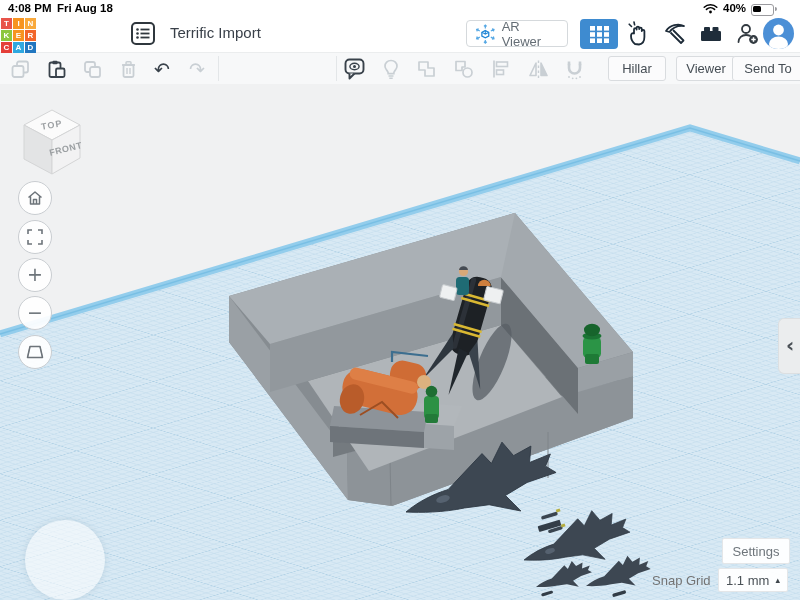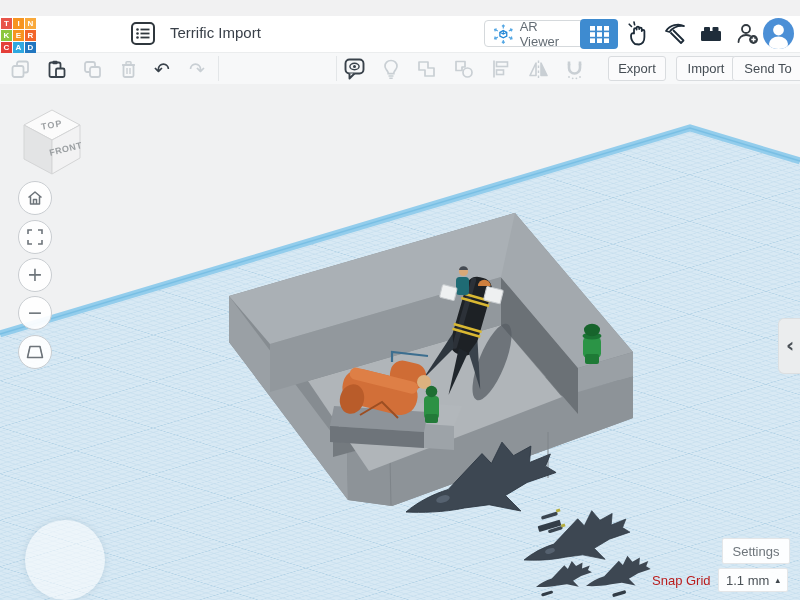--- a/index.html
+++ b/index.html
@@ -19,21 +19,21 @@
 
   
   #appbar{left:0;top:16px;width:800px;height:36px;background:#fff;border-bottom:1px solid #ebedee;}
   #logo{left:0;top:1px;width:36px;height:35px;display:grid;grid-template-columns:repeat(3,11px);grid-template-rows:repeat(3,11px);gap:1px;padding:1px;}
   #logo span{display:flex;align-items:center;justify-content:center;color:#fff;font-size:8px;font-weight:700;}
   .lt0{background:#e8544a}.lt1{background:#f79420}.lt2{background:#f9a93c}
   .lt3{background:#8cc63e}.lt4{background:#f79420}.lt5{background:#f2662b}
   .lt6{background:#e43f38}.lt7{background:#2fa8e0}.lt8{background:#2277c0}
   #designs-btn{left:130px;top:5px;width:26px;height:25px;}
   #doc-title{left:170px;top:8px;font-size:15px;font-weight:500;color:#394049;}
-  #ar-btn{left:484px;top:4px;width:102px;height:27px;background:#fff;border:1px solid #d5d9dc;border-radius:4px;
+  #ar-btn{left:466px;top:4px;width:102px;height:27px;background:#fff;border:1px solid #d5d9dc;border-radius:4px;
           display:flex;align-items:center;gap:6px;padding:0 8px;box-sizing:border-box;cursor:pointer;}
   #ar-btn span{font-size:13px;color:#646d75;}
   #gridview-btn{left:580px;top:3px;width:38px;height:30px;background:#3e8bd0;border-radius:4px;display:flex;align-items:center;justify-content:center;cursor:pointer;}
   .bar-icon{display:flex;align-items:center;justify-content:center;cursor:pointer;}
   #hand-btn{left:624px;top:4px;width:30px;height:28px;}
   #pick-btn{left:660px;top:4px;width:30px;height:28px;}
   #brick-btn{left:696px;top:4px;width:30px;height:28px;}
   #collab-btn{left:734px;top:4px;width:28px;height:28px;}
   #avatar{left:763px;top:2px;width:31px;height:31px;border-radius:50%;background:#4b8fd6;overflow:hidden;cursor:pointer;}
 
@@ -60,31 +60,45 @@
   
   #panel-handle{left:778px;top:318px;width:22px;height:54px;background:#ebedee;border:1px solid #dcdfe1;border-right:none;
                 border-radius:6px 0 0 6px;display:flex;align-items:center;justify-content:center;cursor:pointer;}
   #panel-handle span{font-size:20px;font-weight:700;color:#4a5056;font-family:"DejaVu Sans",sans-serif;margin-top:-2px;}
   
   #joystick{left:25px;top:520px;width:80px;height:80px;border-radius:50%;background:rgba(255,255,255,.55);
             box-shadow:0 0 6px rgba(120,150,170,.25);cursor:pointer;}
   
   #settings-btn{left:722px;top:538px;width:66px;height:24px;background:rgba(255,255,255,.95);border:1px solid #e4e6e8;
                 border-radius:2px;font-size:13px;color:#6e757b;display:flex;align-items:center;justify-content:center;cursor:pointer;}
-  #snap-label{left:652px;top:573px;font-size:13px;color:#b91c1c;}
+  #snap-label{left:652px;top:573px;font-size:13px;color:#737373;}
   #snap-dd{left:718px;top:568px;width:70px;height:24px;background:rgba(255,255,255,.95);border:1px solid #e4e6e8;border-radius:2px;
            display:flex;align-items:center;justify-content:space-between;padding:0 7px;box-sizing:border-box;cursor:pointer;}
   #snap-dd .val{font-size:13px;color:#4a5157;}
   #snap-dd .caret{font-size:9px;color:#3f464c;}
 </style>
 </head>
 <body>
 
 <div id="app">
 
+  <div id="statusbar" class="abs">
+    <div id="sb-time" class="abs">4:08 PM</div>
+    <div id="sb-date" class="abs">Fri Aug 18</div>
+    <svg id="sb-wifi" class="abs" width="15" height="11" viewBox="0 0 15 11">
+      <path d="M1.2,4.2 C4.6,1 10.4,1 13.8,4.2" stroke="#000" stroke-width="1.5" fill="none" stroke-linecap="round"></path>
+      <path d="M3.4,6.4 C5.8,4.2 9.2,4.2 11.6,6.4" stroke="#000" stroke-width="1.5" fill="none" stroke-linecap="round"></path>
+      <circle cx="7.5" cy="9" r="1.4" fill="#000"></circle>
+    </svg>
+    <div id="sb-batt-pct" class="abs">40%</div>
+    <div id="sb-batt" class="abs">
+      <div class="fill"></div>
+      <div class="nub"></div>
+    </div>
+  </div>
 
   <div id="appbar" class="abs">
     <div id="logo" class="abs">
       <span class="lt0">T</span>
       <span class="lt1">I</span>
       <span class="lt2">N</span>
       <span class="lt3">K</span>
       <span class="lt4">E</span>
       <span class="lt5">R</span>
       <span class="lt6">C</span>
@@ -255,22 +269,22 @@
       <svg width="23" height="23" viewBox="0 0 23 23">
         <path d="M6,3.5 L6,10 A5.5,5.5 0 0 0 17,10 L17,3.5" fill="none" stroke="#c9cfd4" stroke-width="2.6"></path>
         <path d="M4.8,6.5 L7.3,6.5 M15.8,6.5 L18.3,6.5" stroke="#c9cfd4" stroke-width="1.4"></path>
         <circle cx="6" cy="19" r="0.9" fill="#c9cfd4"></circle>
           <circle cx="9.7" cy="20.3" r="0.9" fill="#c9cfd4"></circle>
         <circle cx="13.4" cy="20.3" r="0.9" fill="#c9cfd4"></circle>
           <circle cx="17" cy="19" r="0.9" fill="#c9cfd4"></circle>
       </svg>
     </div>
 
-    <div class="tb-btn" style="left:608px;width:58px">Export</div>
-    <div class="tb-btn" style="left:676px;width:60px">Import</div>
+    <div class="tb-btn" style="left:608px;width:58px">Hillar</div>
+    <div class="tb-btn" style="left:676px;width:60px">Viewer</div>
     <div class="tb-btn" style="left:732px;width:72px">Send To</div>
   </div>
 
   <div id="canvas" class="abs">
     <svg id="scene" width="800" height="516" viewBox="0 84 800 516">
       <defs>
         <pattern id="isoGrid" width="80" height="80" patternUnits="userSpaceOnUse" patternTransform="matrix(0.9558,0.2948,-0.9577,0.2862,690,128)">
           <g stroke="#c2dcec" stroke-width="0.9">
             <path d="M8,0V80 M16,0V80 M24,0V80 M32,0V80 M40,0V80 M48,0V80 M56,0V80 M64,0V80 M72,0V80"></path>
             <path d="M0,8H80 M0,16H80 M0,24H80 M0,32H80 M0,40H80 M0,48H80 M0,56H80 M0,64H80 M0,72H80"></path>

